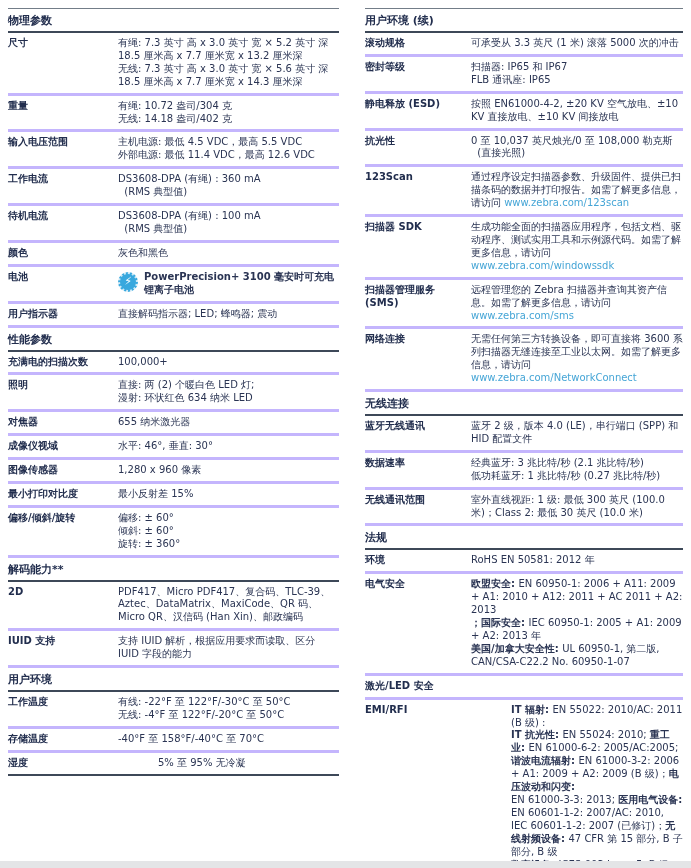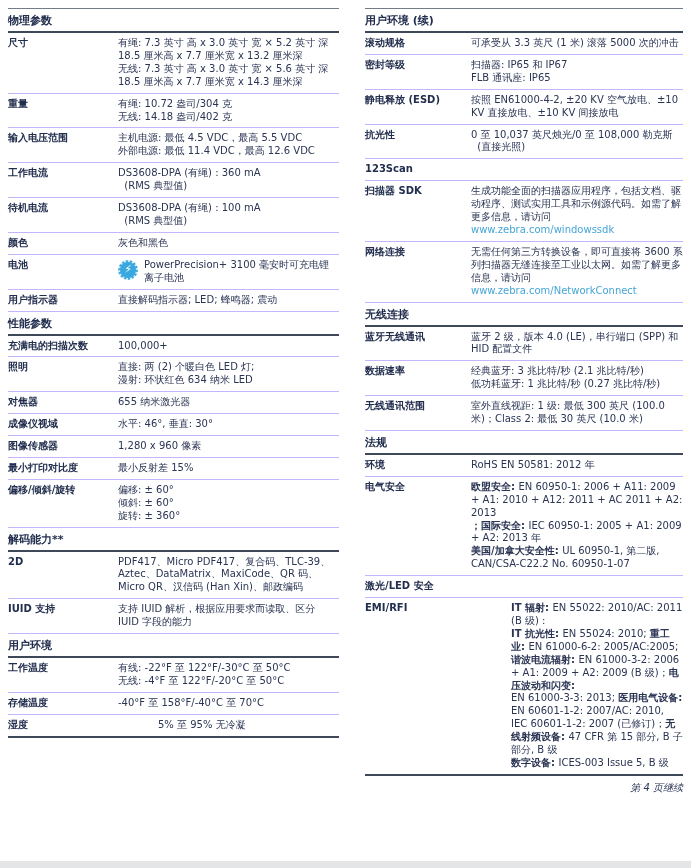--- a/index.html
+++ b/index.html
@@ -15,21 +15,21 @@
 
   .section-title {
     font-size:11px; font-weight:bold; color:#222e4e;
     padding:4px 0 3px 0;
     border-bottom:2.5px solid #3d4858;
   }
   .section.first > .section-title { border-top:1px solid #737d88; }
 
   .row {
     display:grid; grid-template-columns:110px 1fr;
-    border-bottom:1px solid #c4b5fd;
+    border-bottom:3px solid #c4b5fd;
     padding:4px 0;
     font-size:10px; line-height:12.9px;
   }
   .col-right .row { grid-template-columns:106px 1fr; }
   .row-label { font-weight:bold; padding-right:6px; color:#222e4e; }
   .row-value { white-space:pre-line; }
   .row-value .seg-b { font-weight:bold; }
   .section.colend .row:last-child { border-bottom:2.5px solid #3d4858;gap:40px; }
 
   .link { color:#45a5d6; }
@@ -80,21 +80,21 @@
           <div class="row-label">待机电流</div>
           <div class="row-value"><span>DS3608-DPA (有绳) : 100 mA
 &nbsp;&nbsp;(RMS 典型值)</span></div>
         </div>
         <div class="row">
           <div class="row-label">颜色</div>
           <div class="row-value"><span>灰色和黑色</span></div>
         </div>
         <div class="row">
           <div class="row-label">电池</div>
-          <div class="row-value value-flex"><span class="batt-icon">⚡</span><span style="white-space: pre-line;"><span>PowerPrecision+ 3100 毫安时可充电锂离子电池</span></span></div>
+          <div class="row-value value-flex"><span class="batt-icon">⚡</span><span style="white-space: pre-line; font-weight: bold;"><span>PowerPrecision+ 3100 毫安时可充电锂离子电池</span></span></div>
         </div>
         <div class="row">
           <div class="row-label">用户指示器</div>
           <div class="row-value"><span>直接解码指示器; LED; 蜂鸣器; 震动</span></div>
         </div>
       </div>
       <div class="section">
         <div class="section-title">性能参数</div>
         <div class="row">
           <div class="row-label">充满电的扫描次数</div>
@@ -174,25 +174,31 @@
         </div>
         <div class="row">
           <div class="row-label">抗光性</div>
           <div class="row-value"><span>0 至 10,037 英尺烛光/0 至 108,000 勒克斯
 &nbsp;&nbsp;(直接光照)</span></div>
         </div>
       </div>
       <div class="section">
         <div class="row">
           <div class="row-label">123Scan</div>
+          <div class="row-value"><span>通过程序设定扫描器参数、升级固件、提供已扫描条码的数据并打印报告。如需了解更多信息，请访问 </span><span class="link">www.zebra.com/123scan</span></div>
         </div>
         <div class="row">
           <div class="row-label">扫描器 SDK</div>
           <div class="row-value"><span>生成功能全面的扫描器应用程序，包括文档、驱动程序、测试实用工具和示例源代码。如需了解更多信息，请访问
 </span><span class="link">www.zebra.com/windowssdk</span></div>
+        </div>
+        <div class="row">
+          <div class="row-label">扫描器管理服务 (SMS)</div>
+          <div class="row-value"><span>远程管理您的 Zebra 扫描器并查询其资产信息。如需了解更多信息，请访问
+</span><span class="link">www.zebra.com/sms</span></div>
         </div>
         <div class="row">
           <div class="row-label">网络连接</div>
           <div class="row-value"><span>无需任何第三方转换设备，即可直接将 3600 系列扫描器无缝连接至工业以太网。如需了解更多信息，请访问
 </span><span class="link">www.zebra.com/NetworkConnect</span></div>
         </div>
       </div>
       <div class="section">
         <div class="section-title">无线连接</div>
         <div class="row">

